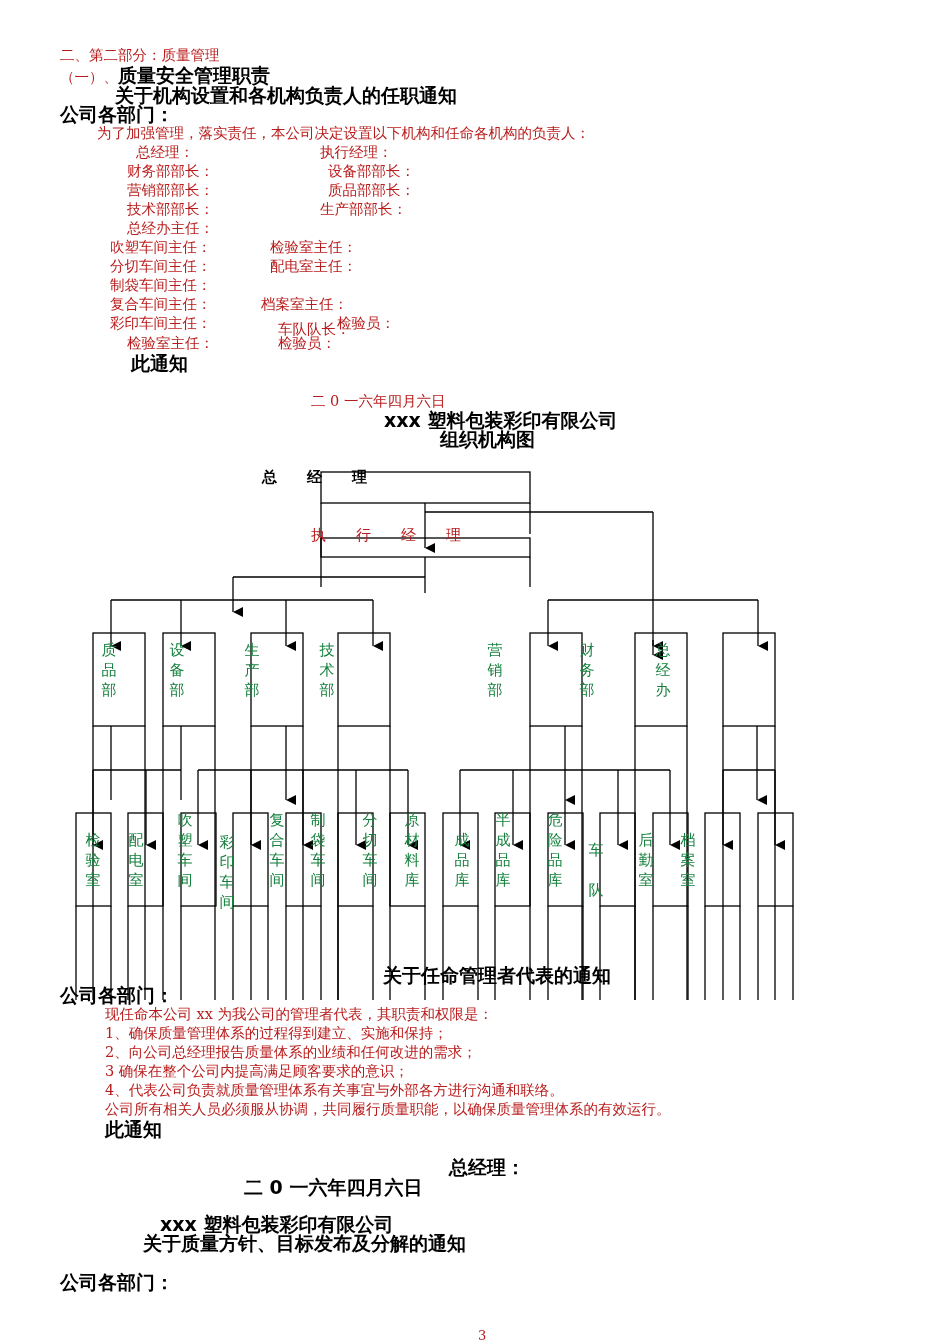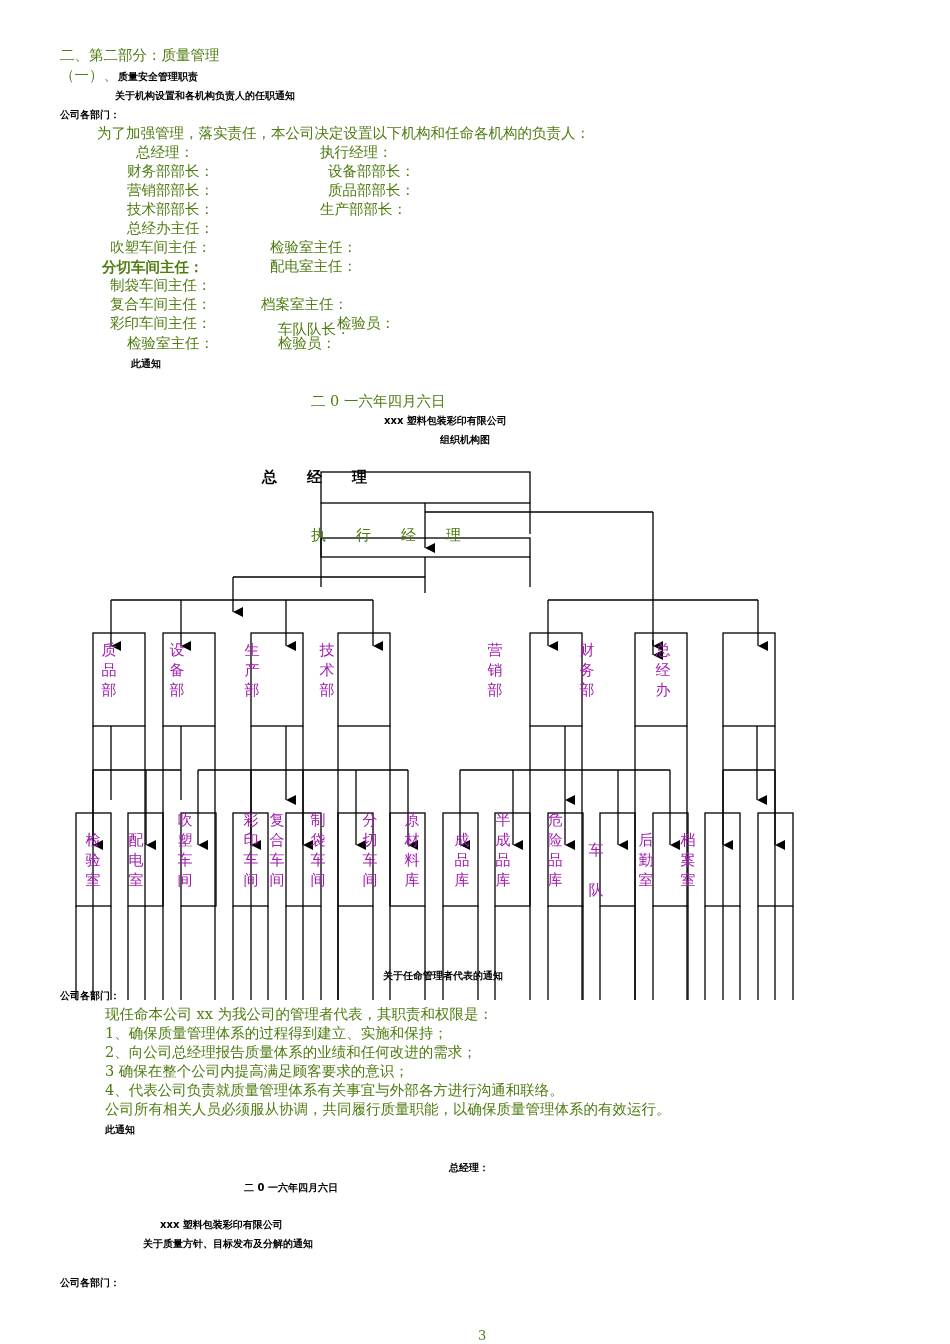--- a/index.html
+++ b/index.html
@@ -1,43 +1,43 @@
 <!DOCTYPE html>
 <html><head>
 <meta charset="utf-8">
 <style>
   html, body { margin: 0; padding: 0; background: #ffffff; }
   body { width: 950px; height: 1344px; position: relative; overflow: hidden;
          font-family: "DejaVu Serif", "Liberation Serif", serif; color: #000; }
   .t { position: absolute; white-space: nowrap; font-size: 15px; line-height: 19px; }
-  .b { font-weight: bold; font-family: "DejaVu Sans", "Liberation Sans", sans-serif; font-size: 10px; }
-  .n { font-family: "DejaVu Serif", serif; font-size: 14.5px; color: #4d7c0f; }
+  .b { font-weight: bold; font-family: "DejaVu Sans", "Liberation Sans", sans-serif; font-size: 19px; }
+  .n { font-family: "DejaVu Serif", serif; font-size: 14.5px; color: #b91c1c; }
   svg#org { position: absolute; left: 0; top: 0; }
   .vlabel { position: absolute; width: 18px; font-size: 15px; line-height: 20px; text-align: center;
-            font-family: Liberation Serif, serif; color: #a21caf; white-space: normal; word-break: break-all; }
+            font-family: Liberation Serif, serif; color: #15803d; white-space: normal; word-break: break-all; }
   .hlabel { position: absolute; font-size: 15px; white-space: nowrap; }
 </style>
 </head>
 <body>
 
 <div class="t n" style="left:60px;top:46px;">二、第二部分：质量管理</div>
 <div class="t" style="left:60px;top:66px;">
   <span class="n">（一）、</span><span class="b">质量安全管理职责</span>
 </div>
 <div class="t b" style="left:115px;top:86px;">关于机构设置和各机构负责人的任职通知</div>
 <div class="t b" style="left:60px;top:105px;">公司各部门：</div>
 <div class="t n" style="left:97px;top:124px;">为了加强管理，落实责任，本公司决定设置以下机构和任命各机构的负责人：</div>
 
 <div class="t n" style="left:136px;top:143px;">总经理：</div>
 <div class="t n" style="left:127px;top:162px;">财务部部长：</div>
 <div class="t n" style="left:127px;top:181px;">营销部部长：</div>
 <div class="t n" style="left:127px;top:200px;">技术部部长：</div>
 <div class="t n" style="left:127px;top:219px;">总经办主任：</div>
 <div class="t n" style="left:110px;top:238px;">吹塑车间主任：</div>
-<div class="t n" style="left:102px;top:257px;font-weight:bold;">分切车间主任：</div>
+<div class="t n" style="left:110px;top:257px;">分切车间主任：</div>
 <div class="t n" style="left:110px;top:276px;">制袋车间主任：</div>
 <div class="t n" style="left:110px;top:295px;">复合车间主任：</div>
 <div class="t n" style="left:110px;top:314px;">彩印车间主任：</div>
 <div class="t n" style="left:127px;top:334px;">检验室主任：</div>
 
 <div class="t n" style="left:320px;top:143px;">执行经理：</div>
 <div class="t n" style="left:328px;top:162px;">设备部部长：</div>
 <div class="t n" style="left:328px;top:181px;">质品部部长：</div>
 <div class="t n" style="left:320px;top:200px;">生产部部长：</div>
 <div class="t n" style="left:270px;top:238px;">检验室主任：</div>
@@ -181,21 +181,21 @@
 <div class="vlabel" style="left:168px;top:640px;">设备部</div>
 <div class="vlabel" style="left:243px;top:640px;">生产部</div>
 <div class="vlabel" style="left:318px;top:640px;">技术部</div>
 <div class="vlabel" style="left:486px;top:640px;">营销部</div>
 <div class="vlabel" style="left:578px;top:640px;">财务部</div>
 <div class="vlabel" style="left:654px;top:640px;">总经办</div>
 
 <div class="vlabel" style="left:84px;top:830px;">检验室</div>
 <div class="vlabel" style="left:127px;top:830px;">配电室</div>
 <div class="vlabel" style="left:176px;top:810px;">吹塑车间</div>
-<div class="vlabel" style="left:218px;top:810px;padding-left:24px;">彩印车间</div>
+<div class="vlabel" style="left:218px;top:832px;">彩印车间</div>
 <div class="vlabel" style="left:268px;top:810px;">复合车间</div>
 <div class="vlabel" style="left:309px;top:810px;">制袋车间</div>
 <div class="vlabel" style="left:361px;top:810px;">分切车间</div>
 <div class="vlabel" style="left:403px;top:810px;text-align:center;">原材料库</div>
 <div class="vlabel" style="left:453px;top:830px;">成品库</div>
 <div class="vlabel" style="left:494px;top:810px;">半成品库</div>
 <div class="vlabel" style="left:546px;top:810px;">危险品库</div>
 <div class="vlabel" style="left:587px;top:830px;line-height:40px;">车队</div>
 <div class="vlabel" style="left:637px;top:830px;">后勤室</div>
 <div class="vlabel" style="left:679px;top:830px;">档案室</div>

